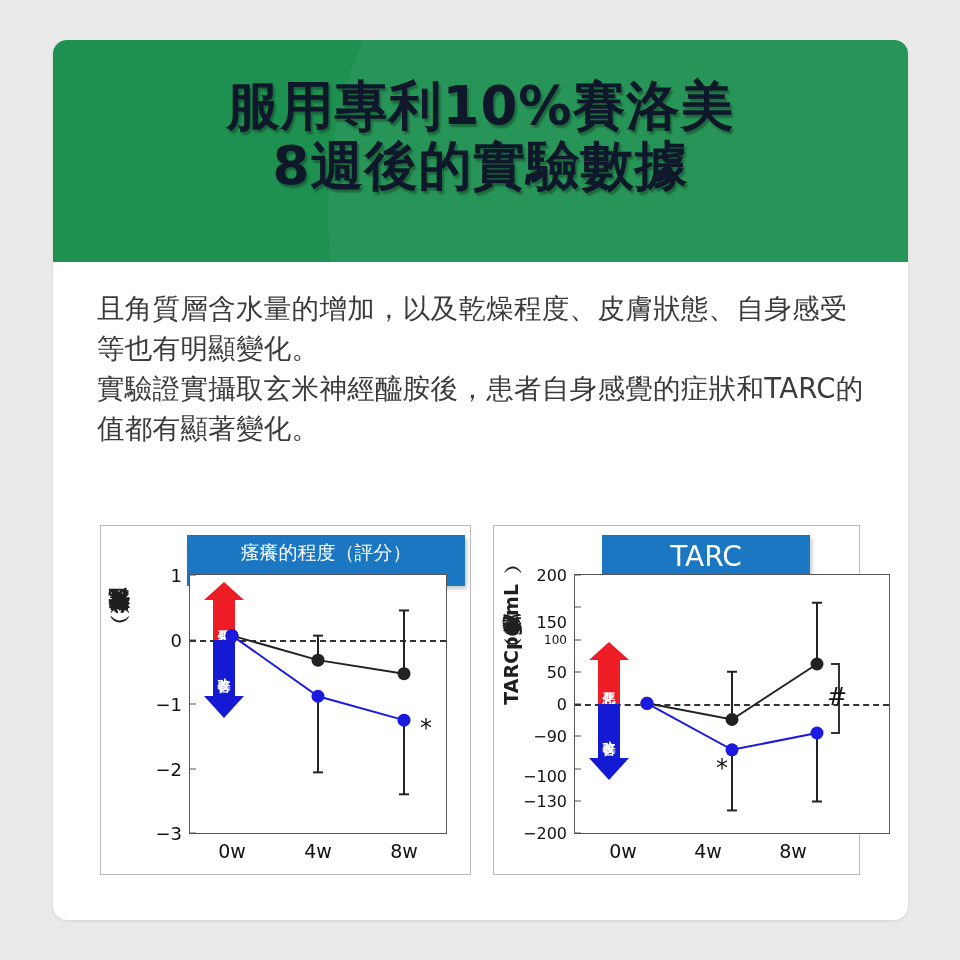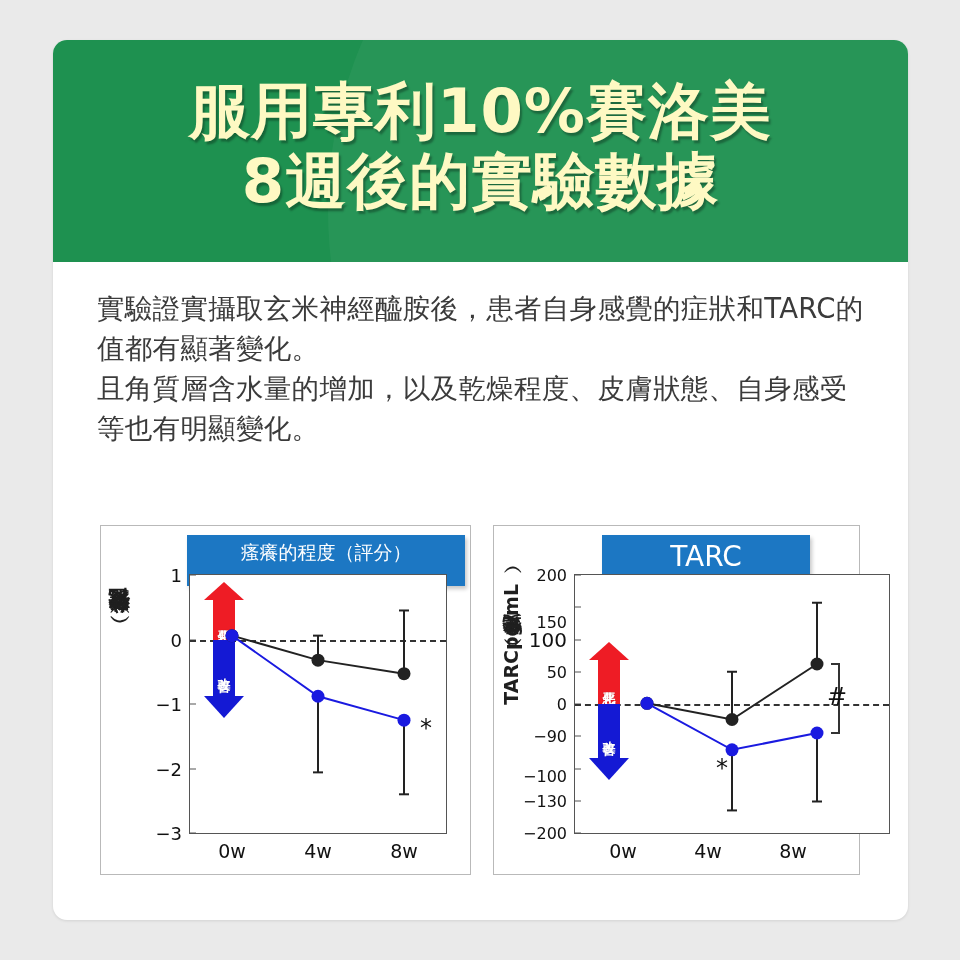--- a/index.html
+++ b/index.html
@@ -23,23 +23,23 @@
     position:absolute;left:0;top:0;width:855px;height:222px;
     background:#1e9150;overflow:hidden;
   }
   .hdr::after{ 
     content:"";position:absolute;right:-120px;top:-220px;
     width:700px;height:780px;border-radius:50%;
     background:rgba(255,255,255,.045);
   }
   .hdr-txt{
     position:relative;z-index:2;
-    text-align:center;color:#fef9c3;
-    font-family:"DejaVu Sans","Liberation Sans",sans-serif;
-    font-weight:bold;font-size:61px;line-height:1.14;
+    text-align:center;color:#0f172a;
+    font-family:"DejaVu Sans","Liberation Sans",sans-serif;
+    font-weight:bold;font-size:53px;line-height:1.14;
     letter-spacing:1px;
     text-shadow:2px 3px 2px rgba(0,0,0,.30);
     padding-top:36px;
   }
   .hdr-line{display:block;white-space:nowrap;}
 
   
   .body-txt{
     position:absolute;left:44px;top:248px;width:775px;
     color:#3b3b3b;
@@ -158,22 +158,22 @@
   <div class="card">
 
     <div class="hdr">
       <div class="hdr-txt">
         <span class="hdr-line">服用專利10%賽洛美</span>
         <span class="hdr-line">8週後的實驗數據</span>
       </div>
     </div>
 
     <div class="body-txt">
+      <p>且角質層含水量的增加，以及乾燥程度、皮膚狀態、自身感受等也有明顯變化。</p>
       <p>實驗證實攝取玄米神經醯胺後，患者自身感覺的症狀和TARC的值都有顯著變化。</p>
-      <p>且角質層含水量的增加，以及乾燥程度、皮膚狀態、自身感受等也有明顯變化。</p>
     </div>
 
     <div class="charts">
 
       <div class="panel left">
         <div class="ctitle t-left">瘙癢的程度（評分）</div>
         <div class="ytitle l">分數（變化值）</div>
 
         <div class="plot l" id="plot-left">
 
@@ -230,21 +230,21 @@
       <div class="panel right">
         <div class="ctitle t-right">TARC</div>
         <div class="ytitle r">TARC變化量（pg/mL）</div>
 
         <div class="plot r" id="plot-right">
 
         <div class="ytick" style="top: 0px; font-size: 16px;">200</div>
             <div class="ytickmark" style="top: 0px;"></div>
             <div class="ytick" style="top: 47px; font-size: 16px;">150</div>
             <div class="ytickmark" style="top: 32.25px;"></div>
-            <div class="ytick" style="top: 64.5px; font-size: 20px;">100</div>
+            <div class="ytick" style="top: 64.5px; font-size: 12px;">100</div>
             <div class="ytickmark" style="top: 64.5px;"></div>
             <div class="ytick" style="top: 96.75px; font-size: 16px;">50</div>
             <div class="ytickmark" style="top: 96.75px;"></div>
             <div class="ytick" style="top: 129px; font-size: 16px;">0</div>
             <div class="ytickmark" style="top: 129px;"></div>
             <div class="ytick" style="top: 161.25px; font-size: 16px;">−90</div>
             <div class="ytickmark" style="top: 161.25px;"></div>
             <div class="ytick" style="top: 201px; font-size: 16px;">−100</div>
             <div class="ytickmark" style="top: 193.5px;"></div>
             <div class="ytick" style="top: 225.75px; font-size: 16px;">−130</div>

